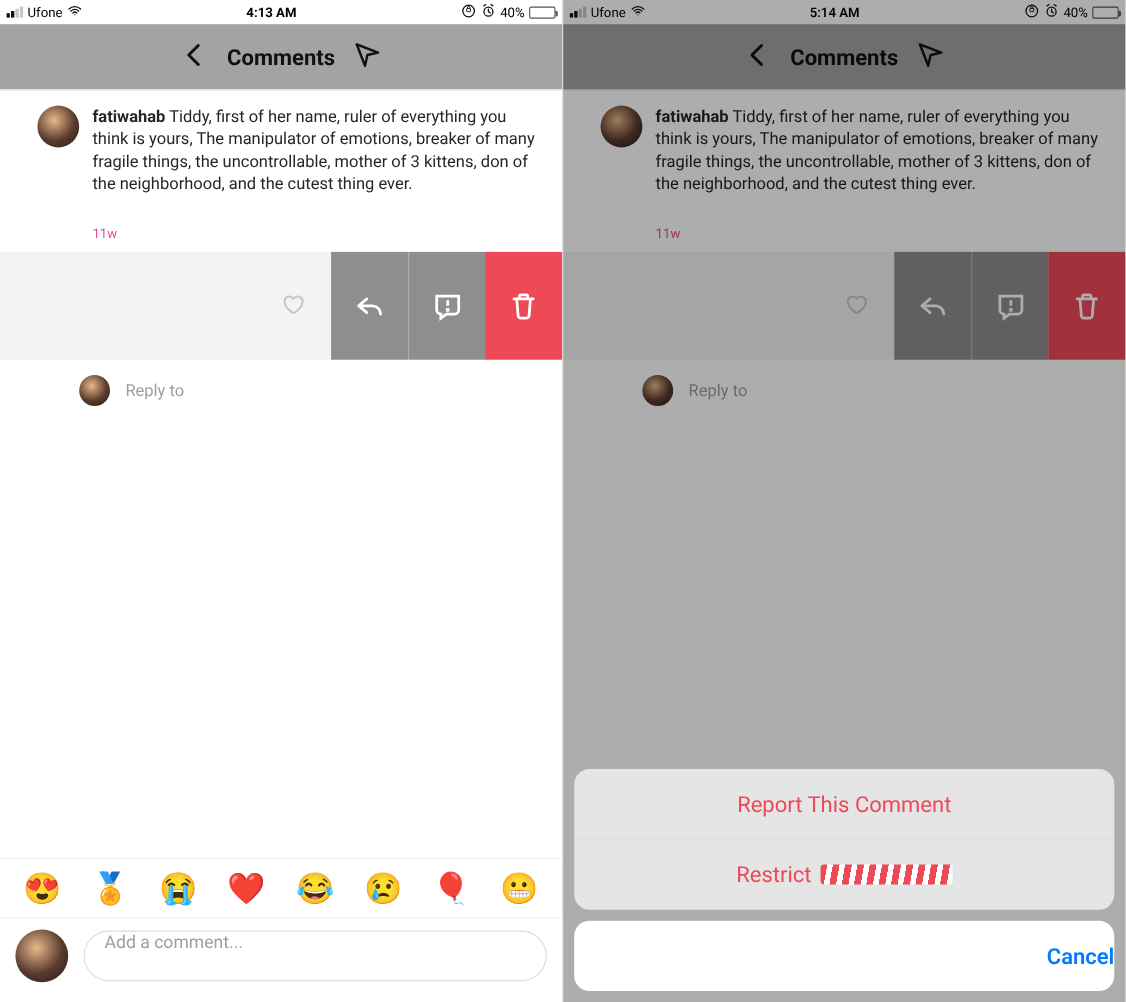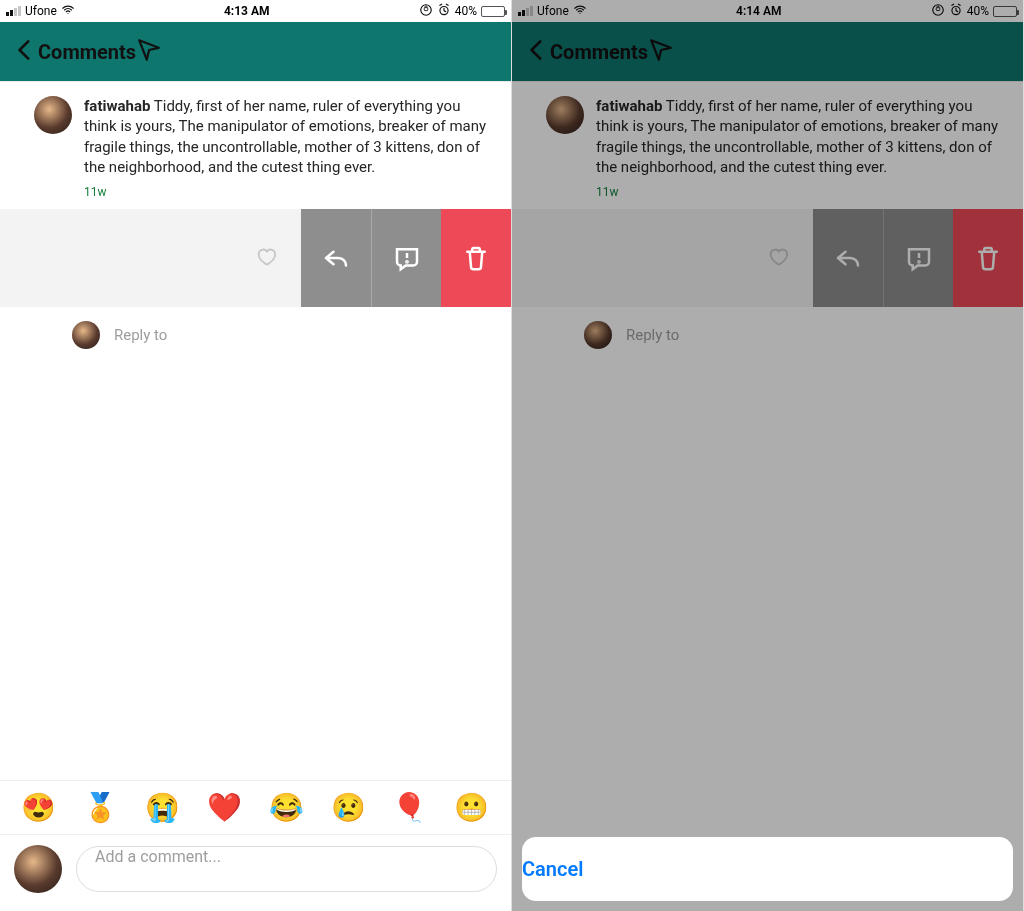--- a/index.html
+++ b/index.html
@@ -50,42 +50,43 @@
 .battery {
   width: 24px; height: 11px; border: 1px solid #555; border-radius: 2px; position: relative;
 }
 .battery::after { content:""; position:absolute; right:-3px; top:3px; width:2px; height:5px; background:#555; border-radius:0 1px 1px 0;}
 .battery .fill { height:100%; background:#ffcc00; width:40%; }
 
 .nav {
   height: 60px;
   display: flex;
   align-items: center;
-  justify-content: flex-start;
+  justify-content: center;
   padding: 0 12px;
   border-bottom: 1px solid #e9e9e9;
-  background:#0f766e;
+  background:#a3a3a3;
+  gap:16px;
 }
 .nav-back svg, .nav-share svg { width: 26px; height: 26px; stroke:#111; }
 .nav-title { font-weight: 700; font-size: 20px; color:#111; }
 
 .caption-row {
   padding: 14px 18px 10px 34px;
   display: flex;
   gap: 12px;
   border-bottom: 0;
 }
 .avatar {
   width: 38px; height: 38px; border-radius: 50%; background: radial-gradient(circle at 40% 35%, #e7b98a 0%, #5a3b2e 55%, #241a14 100%);
   flex-shrink: 0;
 }
 .avatar.big { width: 48px; height: 48px; }
 .caption-text { font-size: 15px; line-height: 1.35; color: #262626; }
 .caption-text .uname { font-weight: 700; }
-.caption-time { font-size: 12px; color: #15803d; margin-top: 8px; }
+.caption-time { font-size: 12px; color: #ec4899; margin-top: 28px; }
 
 .swipe-row {
   height: 98px;
   display: flex;
   background: #f3f3f3;
 }
 .swipe-space { flex: 1; display:flex; align-items:center; justify-content:flex-end; padding-right:24px;}
 .heart-icon svg { width:22px; height:22px; stroke:#c7c7c7; fill:none; stroke-width:2;}
 .action-btn {
   width: 70px; display:flex; align-items:center; justify-content:center;
@@ -124,21 +125,21 @@
   border-radius:14px; overflow:hidden; margin-bottom:10px;
 }
 .sheet-item {
   height:64px; display:flex; align-items:center; justify-content:center;
   font-size:20px; border-bottom:1px solid #ddd;
 }
 .sheet-item:last-child { border-bottom:none; }
 .sheet-item.destructive { color:#ed4956; }
 .sheet-cancel {
   background:#fff; border-radius:14px; height:64px;
-  display:flex; align-items:center; justify-content:flex-start;
+  display:flex; align-items:center; justify-content:flex-end;
   font-size:20px; color:#007aff; font-weight:600;
 }
 .blur-chunk {
   display:inline-block; height:18px; width:120px; margin-left:8px;
   background: repeating-linear-gradient(100deg, #ed4956 0 6px, #fff 6px 11px);
   border-radius:3px; vertical-align:middle;
 }
 </style>
 </head>
 <body>
@@ -268,21 +269,21 @@
           <i></i>
           <i></i>
         </span>
       <span>Ufone</span>
       <span class="wifi-icon">
         <svg viewBox="0 0 24 24">
             <path d="M3 9c5-5 13-5 18 0M6 12c3.5-3.5 8.5-3.5 12 0M9 15c1.8-1.8 4.2-1.8 6 0M12 18h0" fill="none" stroke="#111" stroke-width="2" stroke-linecap="round"></path>
           </svg>
       </span>
     </div>
-    <div style="font-weight:600">4:14 AM</div>
+    <div style="font-weight:600">5:14 AM</div>
     <div class="status-right">
       <span>
         <svg width="14" height="14" viewBox="0 0 24 24">
             <circle cx="12" cy="12" r="9" fill="none" stroke="#111" stroke-width="2"></circle>
             <path d="M10 8v-1a2 2 0 014 0v1" fill="none" stroke="#111" stroke-width="1.5"></path>
             <rect x="9" y="8" width="6" height="5" rx="1" fill="none" stroke="#111" stroke-width="1.5"></rect>
           </svg>
       </span>
       <span>
         <svg width="14" height="14" viewBox="0 0 24 24">
@@ -350,17 +351,26 @@
   <div class="reply-row">
     <div class="reply-avatar"></div>
     <div class="reply-label">Reply to</div>
   </div>
 
   <div class="spacer"></div>
 
   <div class="overlay-dim"></div>
 
   <div class="action-sheet">
+    <div class="sheet-group">
+      <div class="sheet-item destructive">
+        <span>Report This Comment</span>
+      </div>
+      <div class="sheet-item destructive">
+        <span>Restrict</span>
+        <span class="blur-chunk"></span>
+      </div>
+    </div>
     <div class="sheet-cancel">
       <span>Cancel</span>
     </div>
   </div>
 </div>
 
 </body></html>

